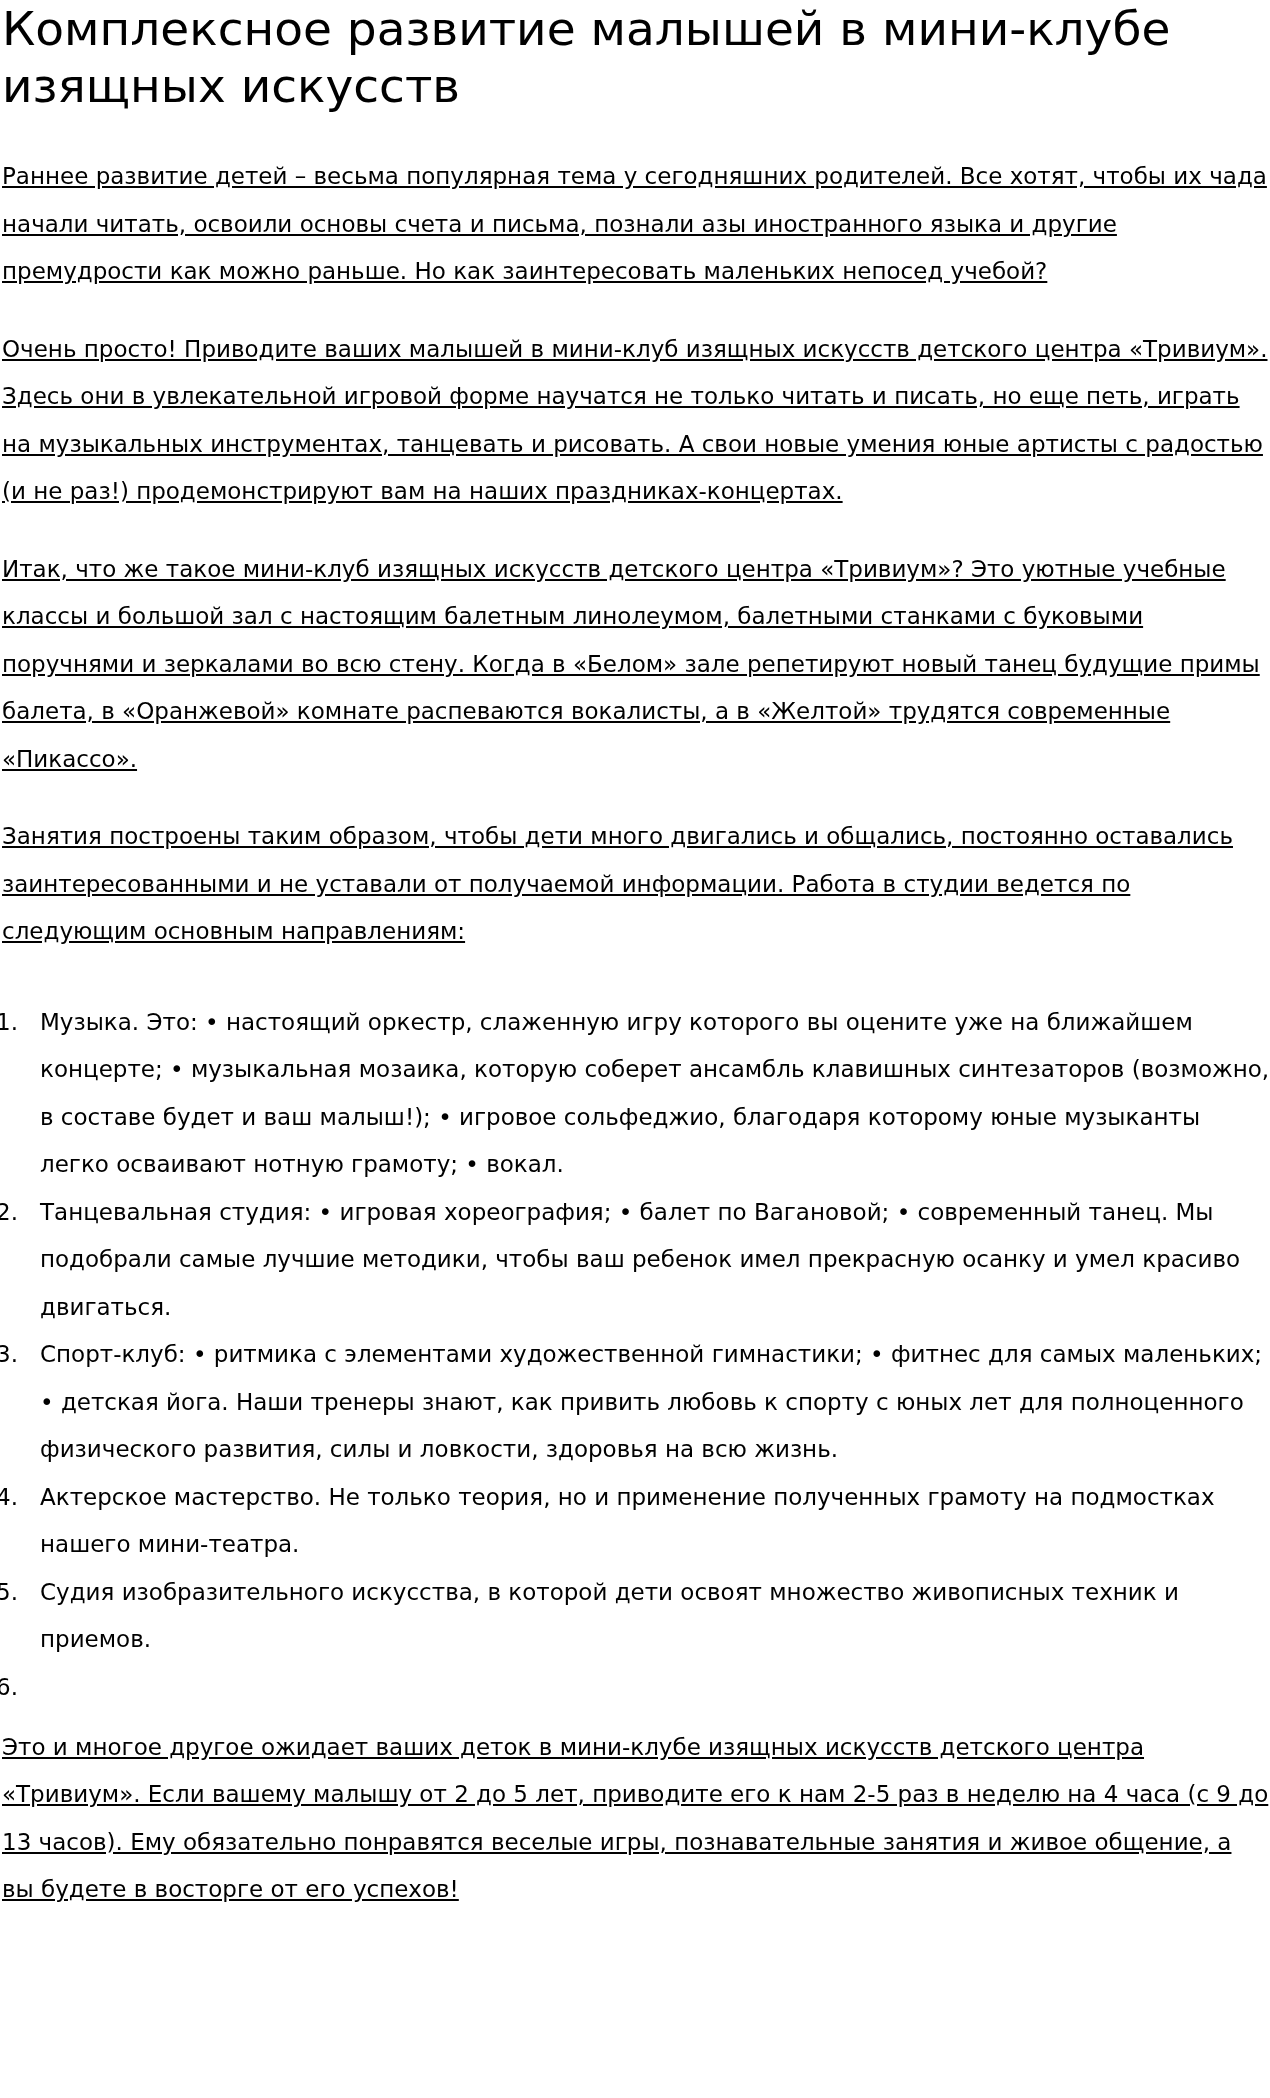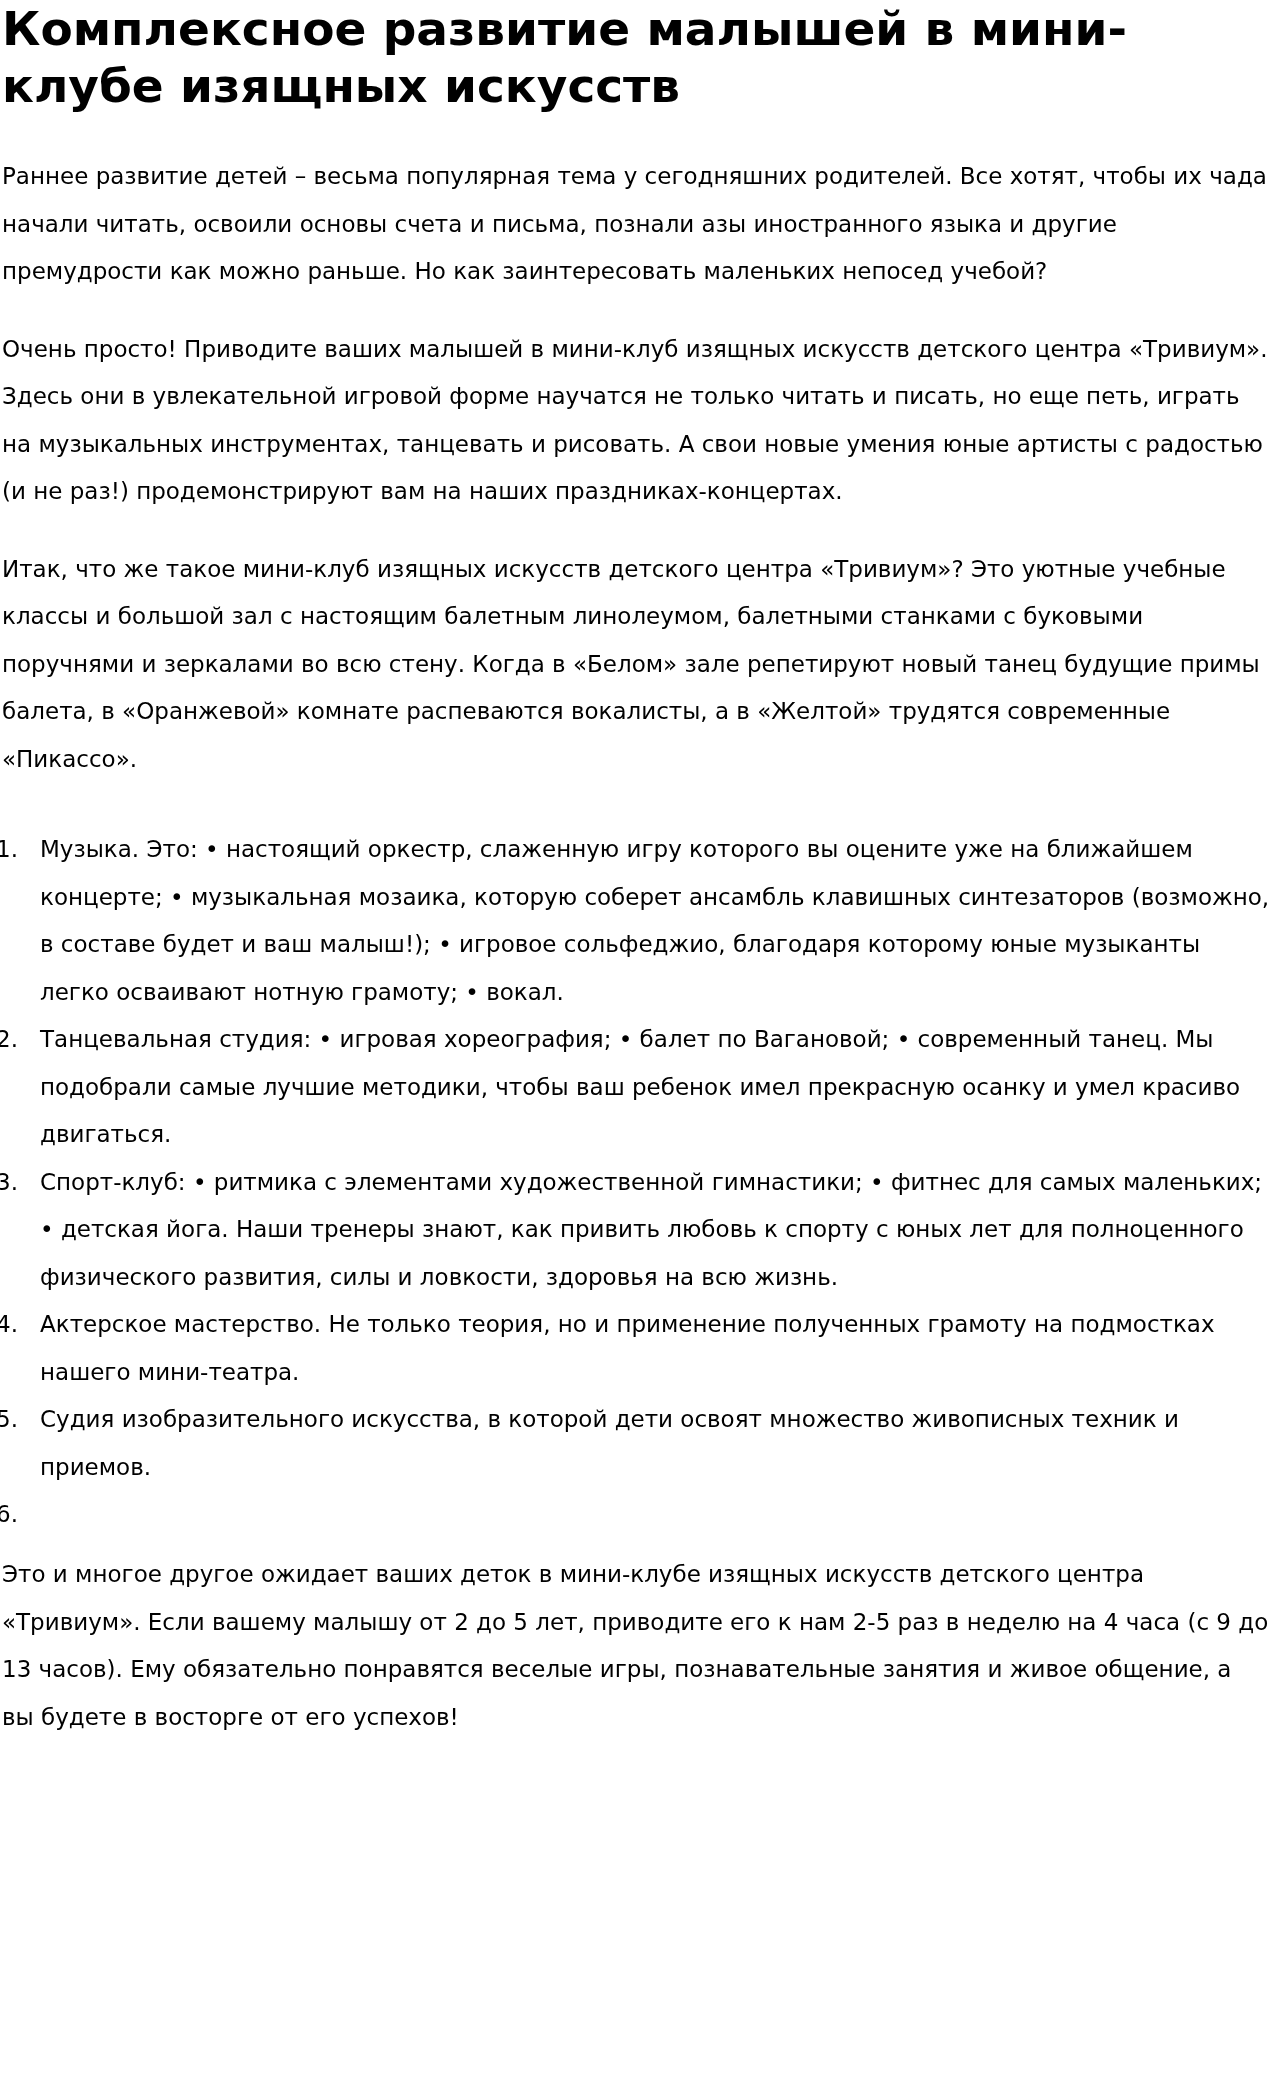--- a/index.html
+++ b/index.html
@@ -13,27 +13,28 @@
     color: #000000;
     font-family: "DejaVu Sans", sans-serif;
     overflow: hidden;
   }
   .article {
     padding: 0 0 0 2px;
   }
   h1.page-title {
     font-size: 47px;
     line-height: 57px;
-    font-weight: 700;
+    font-weight: 400;
     margin: 0 0 39px 0;
   }
   p.para {
     font-size: 23px;
     line-height: 47.5px;
     margin: 0 0 30px 0;
+    text-decoration: underline;
   }
   ol.numbered-list {
     list-style: none;
     margin: 43px 0 60px 0;
     padding: 0;
   }
   li.list-item {
     position: relative;
     font-size: 23px;
     line-height: 47.5px;
@@ -56,20 +57,21 @@
 <div class="article">
 
   <h1 class="page-title">Комплексное развитие малышей в мини-клубе изящных искусств</h1>
 
   <p class="para">Раннее развитие детей – весьма популярная тема у сегодняшних родителей. Все хотят, чтобы их чада начали читать, освоили основы счета и письма, познали азы иностранного языка и другие премудрости как можно раньше. Но как заинтересовать маленьких непосед учебой?</p>
 
   <p class="para">Очень просто! Приводите ваших малышей в мини-клуб изящных искусств детского центра «Тривиум». Здесь они в увлекательной игровой форме научатся не только читать и писать, но еще петь, играть на музыкальных инструментах, танцевать и рисовать. А свои новые умения юные артисты с радостью (и не раз!) продемонстрируют вам на наших праздниках-концертах.</p>
 
   <p class="para">Итак, что же такое мини-клуб изящных искусств детского центра «Тривиум»? Это уютные учебные классы и большой зал с настоящим балетным линолеумом, балетными станками с буковыми поручнями и зеркалами во всю стену. Когда в «Белом» зале репетируют новый танец будущие примы балета, в «Оранжевой» комнате распеваются вокалисты, а в «Желтой» трудятся современные «Пикассо».</p>
 
+  <p class="para">Занятия построены таким образом, чтобы дети много двигались и общались, постоянно оставались заинтересованными и не уставали от получаемой информации. Работа в студии ведется по следующим основным направлениям:</p>
 
   <ol class="numbered-list">
     <li class="list-item">
       <span class="list-marker">1.</span>
       <span>Музыка. Это: • настоящий оркестр, слаженную игру которого вы оцените уже на ближайшем концерте; • музыкальная мозаика, которую соберет ансамбль клавишных синтезаторов (возможно, в составе будет и ваш малыш!); • игровое сольфеджио, благодаря которому юные музыканты легко осваивают нотную грамоту; • вокал.</span>
     </li>
     <li class="list-item">
       <span class="list-marker">2.</span>
       <span>Танцевальная студия: • игровая хореография; • балет по Вагановой; • современный танец. Мы подобрали самые лучшие методики, чтобы ваш ребенок имел прекрасную осанку и умел красиво двигаться.</span>
     </li>

